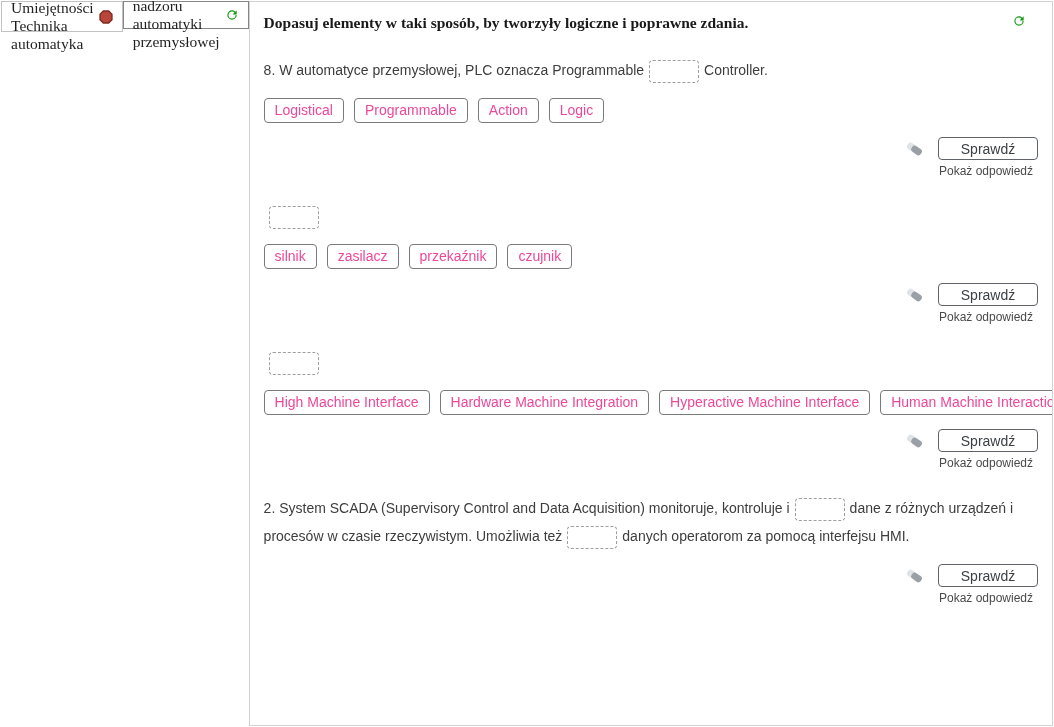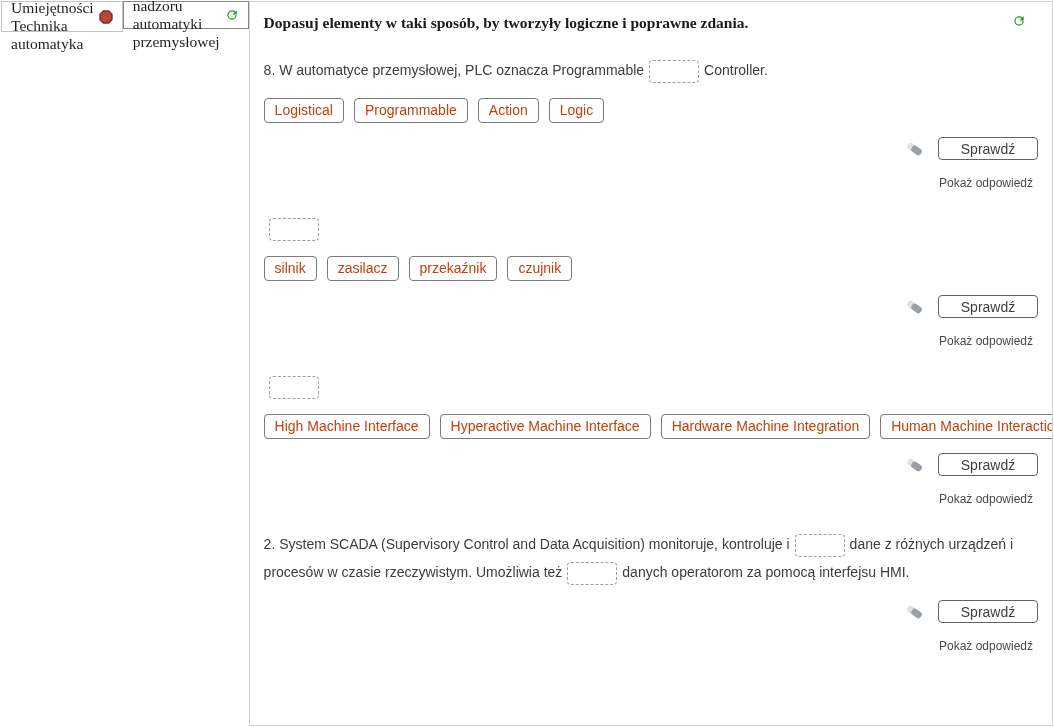--- a/index.html
+++ b/index.html
@@ -61,26 +61,26 @@
   }
 
   .chips { margin-top: 14px; display: flex; gap: 10px; }
   .chip {
     border: 1px solid #7a7a7a;
     border-radius: 4px;
     background: #ffffff;
     padding: 3px 10px 4px 10px;
     font-family: "Liberation Sans", "DejaVu Sans", sans-serif;
     font-size: 14px;
-    color: #c2410c;
+    color: #ec4899;
     cursor: grab;
     white-space: nowrap;
   }
 
-  .controls { margin-top: 14px; display: flex; flex-direction: column; align-items: flex-end; gap: 12px; }
+  .controls { margin-top: 14px; display: flex; flex-direction: column; align-items: flex-end; }
   .ctrl-row { display: flex; align-items: center; gap: 15px; }
   .eraser { display: inline-flex; cursor: pointer; }
   .check-btn {
     width: 100px;
     height: 23px;
     border: 1px solid #5f6368;
     border-radius: 4px;
     background: #ffffff;
     font-family: "Liberation Sans", "DejaVu Sans", sans-serif;
     font-size: 14px;
@@ -177,22 +177,22 @@
           <button class="check-btn">Sprawdź</button>
         </div>
         <div class="show-answer">Pokaż odpowiedź</div>
       </div>
     </section>
 
     <section class="question">
       <p class="qtext"><span class="blank"></span><span></span></p>
       <div class="chips">
         <button class="chip">High Machine Interface</button>
+        <button class="chip">Hardware Machine Integration</button>
         <button class="chip">Hyperactive Machine Interface</button>
-        <button class="chip">Hardware Machine Integration</button>
         <button class="chip">Human Machine Interaction</button>
       </div>
       <div class="controls">
         <div class="ctrl-row">
           <span class="eraser">
             <svg width="17" height="16" viewBox="0 0 17 16">
               <g transform="rotate(35 8.5 8)">
                 <rect x="0.5" y="4.5" width="8" height="7" rx="3" fill="#dfe3e6"></rect>
                 <rect x="5.5" y="4.5" width="11" height="7" rx="3" fill="#9aa0a6"></rect>
               </g>

